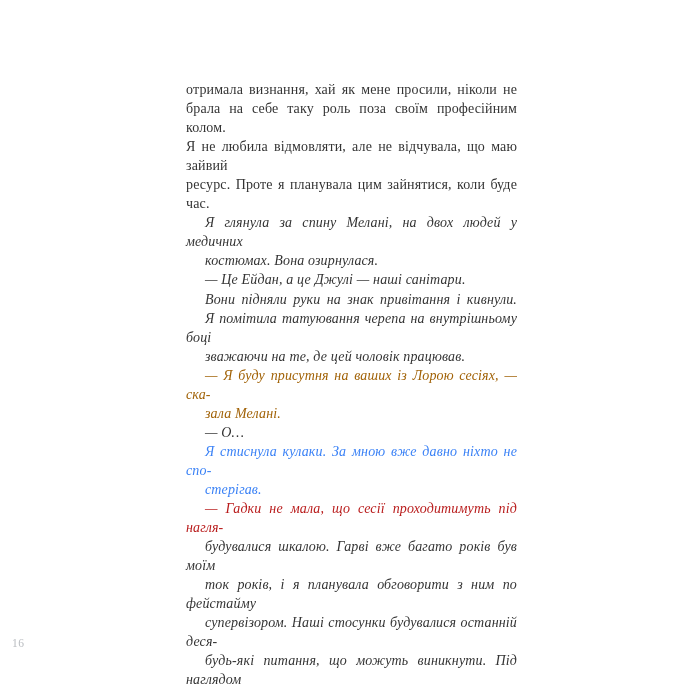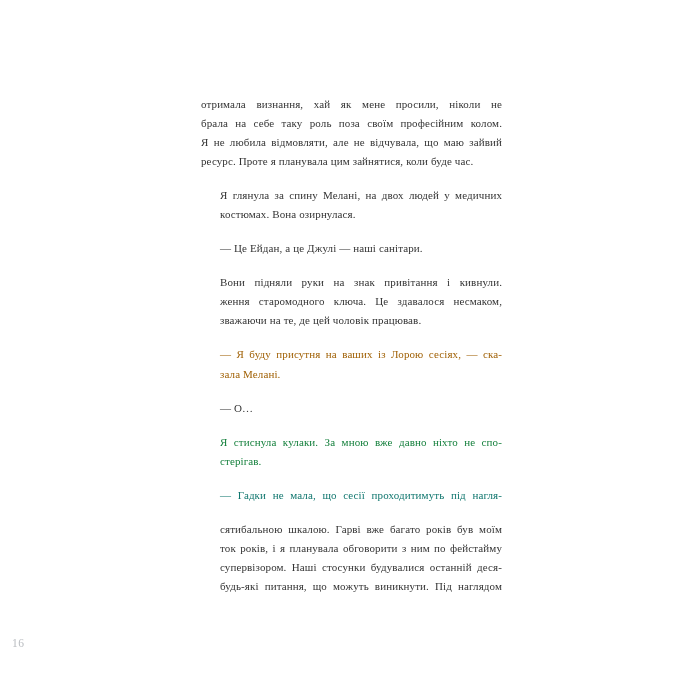--- a/index.html
+++ b/index.html
@@ -27,34 +27,35 @@
   }
 
   #text-block {
     position: absolute;
     left: 186px;
     top: 80px;
     width: 331px;
   }
 
   .para {
-    margin: 15px;
+    margin: 0;
     padding: 0;
-    font-size: 11px;
+    font-size: 14px;
     line-height: 19.05px;
     color: #343434;
     text-align: justify;
     text-justify: inter-word;
     letter-spacing: 0.01em;
     word-spacing: 0.005em;
     hyphens: manual;
   }
 
   .para.indent {
     text-indent: 19px;
+    font-style: italic;
   }
 
   .para.noindent {
     text-indent: 0;
   }
 
   
   .line {
     display: block;
     text-align: justify;
@@ -94,39 +95,39 @@
       </p>
       <p class="para indent" style="color: rgb(52, 52, 52);">
         <span class="line indent">Я глянула за спину Мелані, на двох людей у медичних</span>
         <span class="line last">костюмах. Вона озирнулася.</span>
       </p>
       <p class="para indent" style="color: rgb(52, 52, 52);">
         <span class="line last indent">— Це Ейдан, а це Джулі — наші санітари.</span>
       </p>
       <p class="para indent" style="color: rgb(52, 52, 52);">
         <span class="line indent">Вони підняли руки на знак привітання і кивнули.</span>
-        <span class="line">ження старомодного ключа. Це здавалося несмаком,</span>
+        <span class="line">Я помітила татуювання черепа на внутрішньому боці</span>
         <span class="line last">зважаючи на те, де цей чоловік працював.</span>
       </p>
       <p class="para indent" style="color: #a16207;">
         <span class="line indent">— Я буду присутня на ваших із Лорою сесіях, — ска-</span>
         <span class="line last">зала Мелані.</span>
       </p>
       <p class="para indent" style="color: rgb(52, 52, 52);">
         <span class="line last indent">— О…</span>
       </p>
-      <p class="para indent" style="color: #15803d;">
+      <p class="para indent" style="color: #3b82f6;">
         <span class="line indent">Я стиснула кулаки. За мною вже давно ніхто не спо-</span>
         <span class="line last">стерігав.</span>
       </p>
-      <p class="para indent" style="color: #0f766e;">
+      <p class="para indent" style="color: #b91c1c;">
         <span class="line indent">— Гадки не мала, що сесії проходитимуть під нагля-</span>
       </p>
       <p class="para indent" style="color: rgb(52, 52, 52);">
-        <span class="line">сятибальною шкалою. Гарві вже багато років був моїм</span>
+        <span class="line">будувалися шкалою. Гарві вже багато років був моїм</span>
         <span class="line">ток років, і я планувала обговорити з ним по фейстайму</span>
         <span class="line">супервізором. Наші стосунки будувалися останній деся-</span>
         <span class="line">будь-які питання, що можуть виникнути. Під наглядом</span>
       </p>
     </div>
 
   <div id="page-number" style="color: rgb(185, 188, 192);">16</div>
 
 </div>
 

